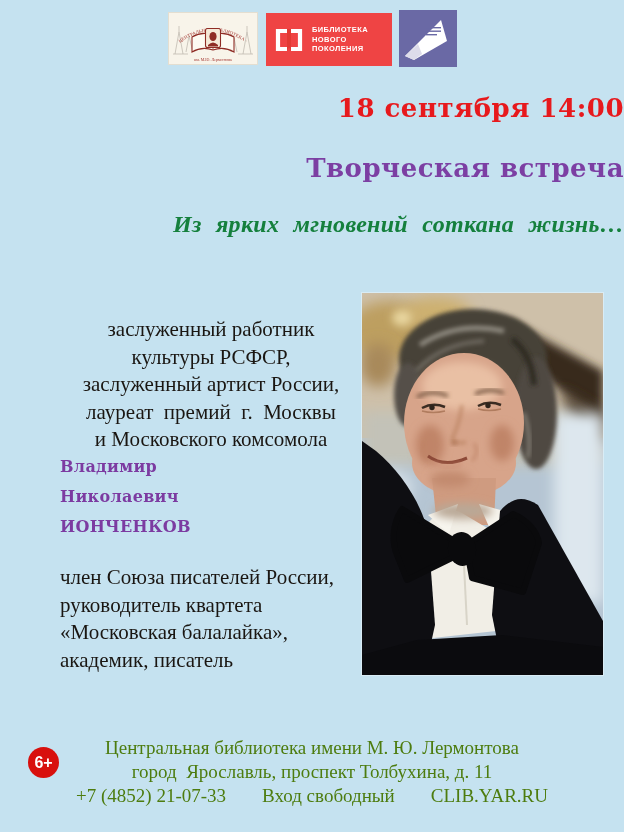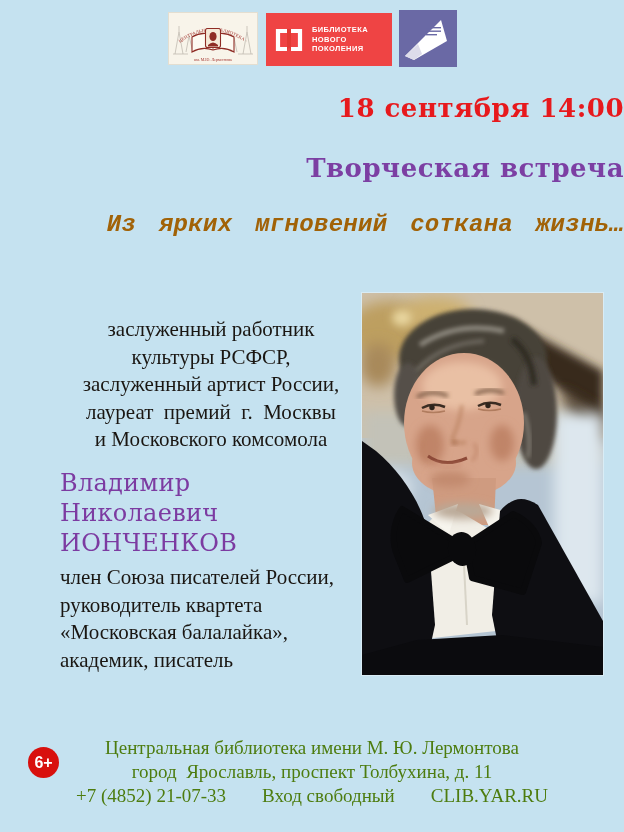--- a/index.html
+++ b/index.html
@@ -23,34 +23,34 @@
   .center-line{position:absolute;left:0;width:100%;text-align:right;}
   .event-date{
     top:93px;font-family:"DejaVu Serif",serif;font-weight:bold;
     font-size:26px;color:#e7191d;letter-spacing:.5px;
   }
   .event-kind{
     top:153px;font-family:"DejaVu Serif",serif;font-weight:bold;
     font-size:26px;color:#7c3fa3;letter-spacing:.5px;
   }
   .event-title{
-    top:211px;font-family:Liberation Mono, monospace;font-weight:bold;font-style:italic;
-    font-size:24px;color:#a16207;word-spacing:8px;letter-spacing:.3px;
+    top:211px;font-family:Liberation Serif, serif;font-weight:bold;font-style:italic;
+    font-size:24px;color:#15803d;word-spacing:8px;letter-spacing:.3px;
   }
   
   .cred{
     position:absolute;left:60px;width:302px;
     font-size:21px;line-height:27.5px;color:#1a1612;white-space:pre-wrap;
   }
   .cred-top{top:316px;text-align:center;}
   .cred-bottom{top:564px;}
   .person-name{
-    position:absolute;left:60px;top:468px;
-    font-family:"DejaVu Serif",serif;font-weight:normal;
-    font-size:24px;line-height:30px;color:#7c3ba1;letter-spacing:.3px;
+    position:absolute;left:60px;top:452px;
+    font-family:"DejaVu Serif",serif;font-weight:bold;
+    font-size:16px;line-height:30px;color:#7c3ba1;letter-spacing:.3px;
   }
   
   .photo{
     position:absolute;left:362px;top:293px;width:241px;height:382px;
     outline:1px solid rgba(255,255,255,.35);
   }
   .photo svg{display:block;width:241px;height:382px;}
   
   .footer{
     position:absolute;left:0;top:736px;width:100%;

